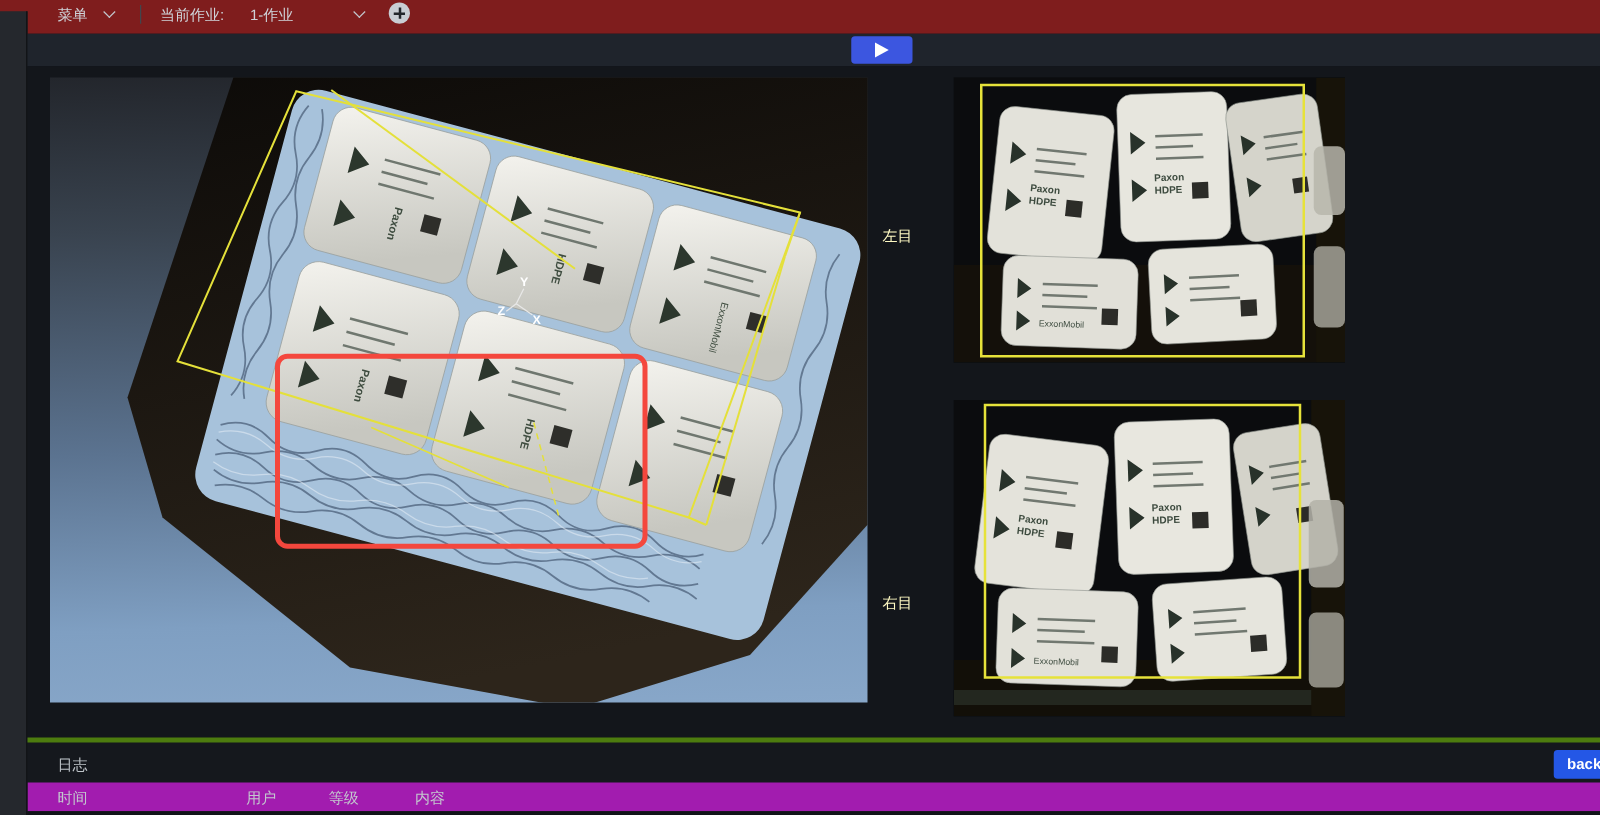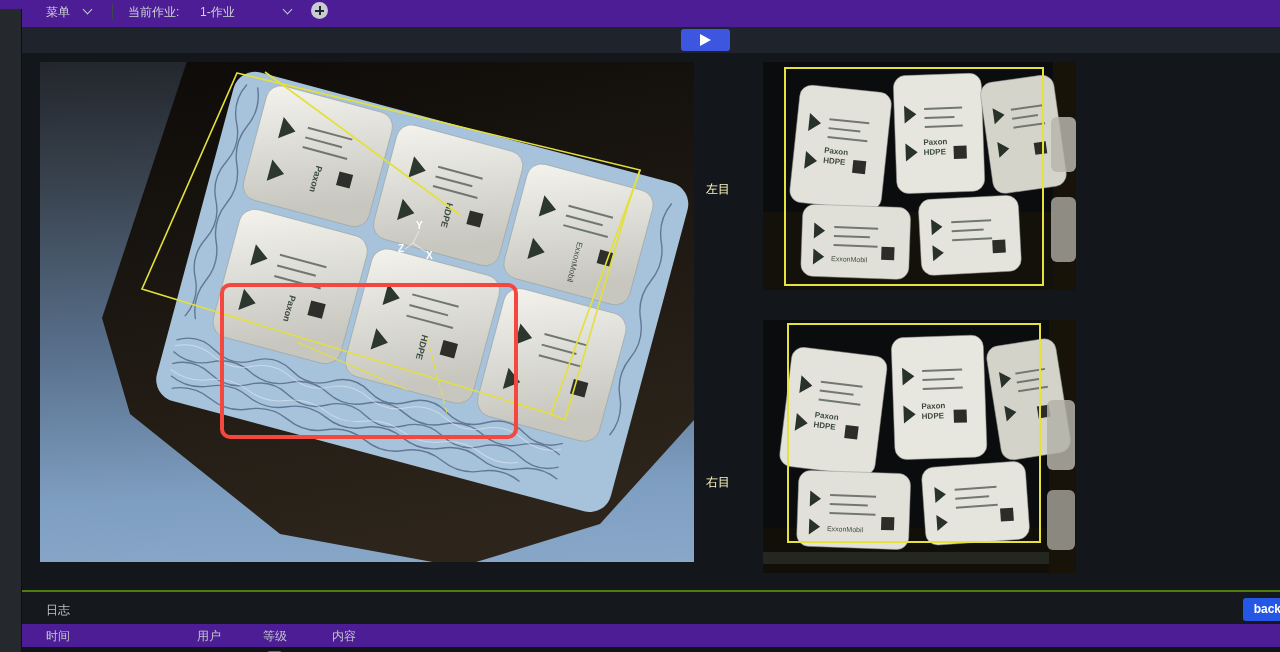--- a/index.html
+++ b/index.html
@@ -1,21 +1,21 @@
 <!DOCTYPE html>
 <html><head>
 <meta charset="utf-8">
 <style>
   * { margin:0; padding:0; box-sizing:border-box; }
   html,body { width:1280px; height:652px; overflow:hidden; background:#101318;
               font-family:"Liberation Sans", sans-serif; }
   .abs { position:absolute; }
 
   
-  #topbar { left:0; top:0; width:1280px; height:27px; background:#4c1d95; color:#cfd3d8;
+  #topbar { left:0; top:0; width:1280px; height:27px; background:#7f1d1d; color:#cfd3d8;
             font-size:12px; }
   #topbar .item { position:absolute; top:4px; line-height:16px; }
   .chev { display:inline-block; width:7px; height:7px; border-right:1.6px solid #c3c8ce;
           border-bottom:1.6px solid #c3c8ce; transform:rotate(45deg); }
   #menu-chev { left:84px; top:6px; }
   #job-chev  { left:284px; top:6px; }
   #tb-divider { left:112px; top:4px; width:1px; height:15px; background:#41464d; }
   #plus-btn { left:311px; top:2px; width:17px; height:17px; border-radius:50%;
               background:#c9cdd3; }
   #plus-btn::before, #plus-btn::after { content:""; position:absolute; background:#23262b; }
@@ -38,23 +38,23 @@
               background:linear-gradient(178deg,#23262c 0%,#39434f 24%,#5b7390 58%,#7f9fc2 85%,#88a7c9 100%); }
   .eye-label { color:#fef9c3; font-size:12px; }
   #left-eye-label  { left:684px; top:128px; }
   #right-eye-label { left:684px; top:386px;margin-top:35px; }
   .photo { background:#0b0c0e; overflow:hidden; }
   #photo-left  { left:741px; top:9px;   width:313px; height:228px; }
   #photo-right { left:741px; top:267px; width:313px; height:253px; }
 
   
   #log-panel { left:22px; top:590px; width:1258px; height:62px; background:#15181d;
-               border-top:2px solid #4d7c0f; overflow:hidden; }
+               border-top:4px solid #4d7c0f; overflow:hidden; }
   #log-title { left:24px; top:10px; color:#bfc4c9; font-size:12px; }
-  #log-header { left:0; top:32px; width:1258px; height:23px; background:#4c1d95;
+  #log-header { left:0; top:32px; width:1258px; height:23px; background:#a21caf;
                 color:#c3c8ce; font-size:12px; }
   #log-header span, .log-row span { position:absolute; top:4px; }
   .col-time    { left:24px; }
   .col-user    { left:175px;font-family:Liberation Mono, monospace; }
   .col-level   { left:241px;text-align:right; }
   .col-content { left:288px;margin-left:22px; }
   .log-row { position:absolute; left:0; top:55px; width:1258px; height:20px;
              background:#101318; color:#ced2d7; font-size:12px; }
   .level-badge { position:absolute; left:245px; top:2px; width:15px; height:15px;
                  background:#2e6ee8; border-radius:3px; color:#fff; font-size:10px;

